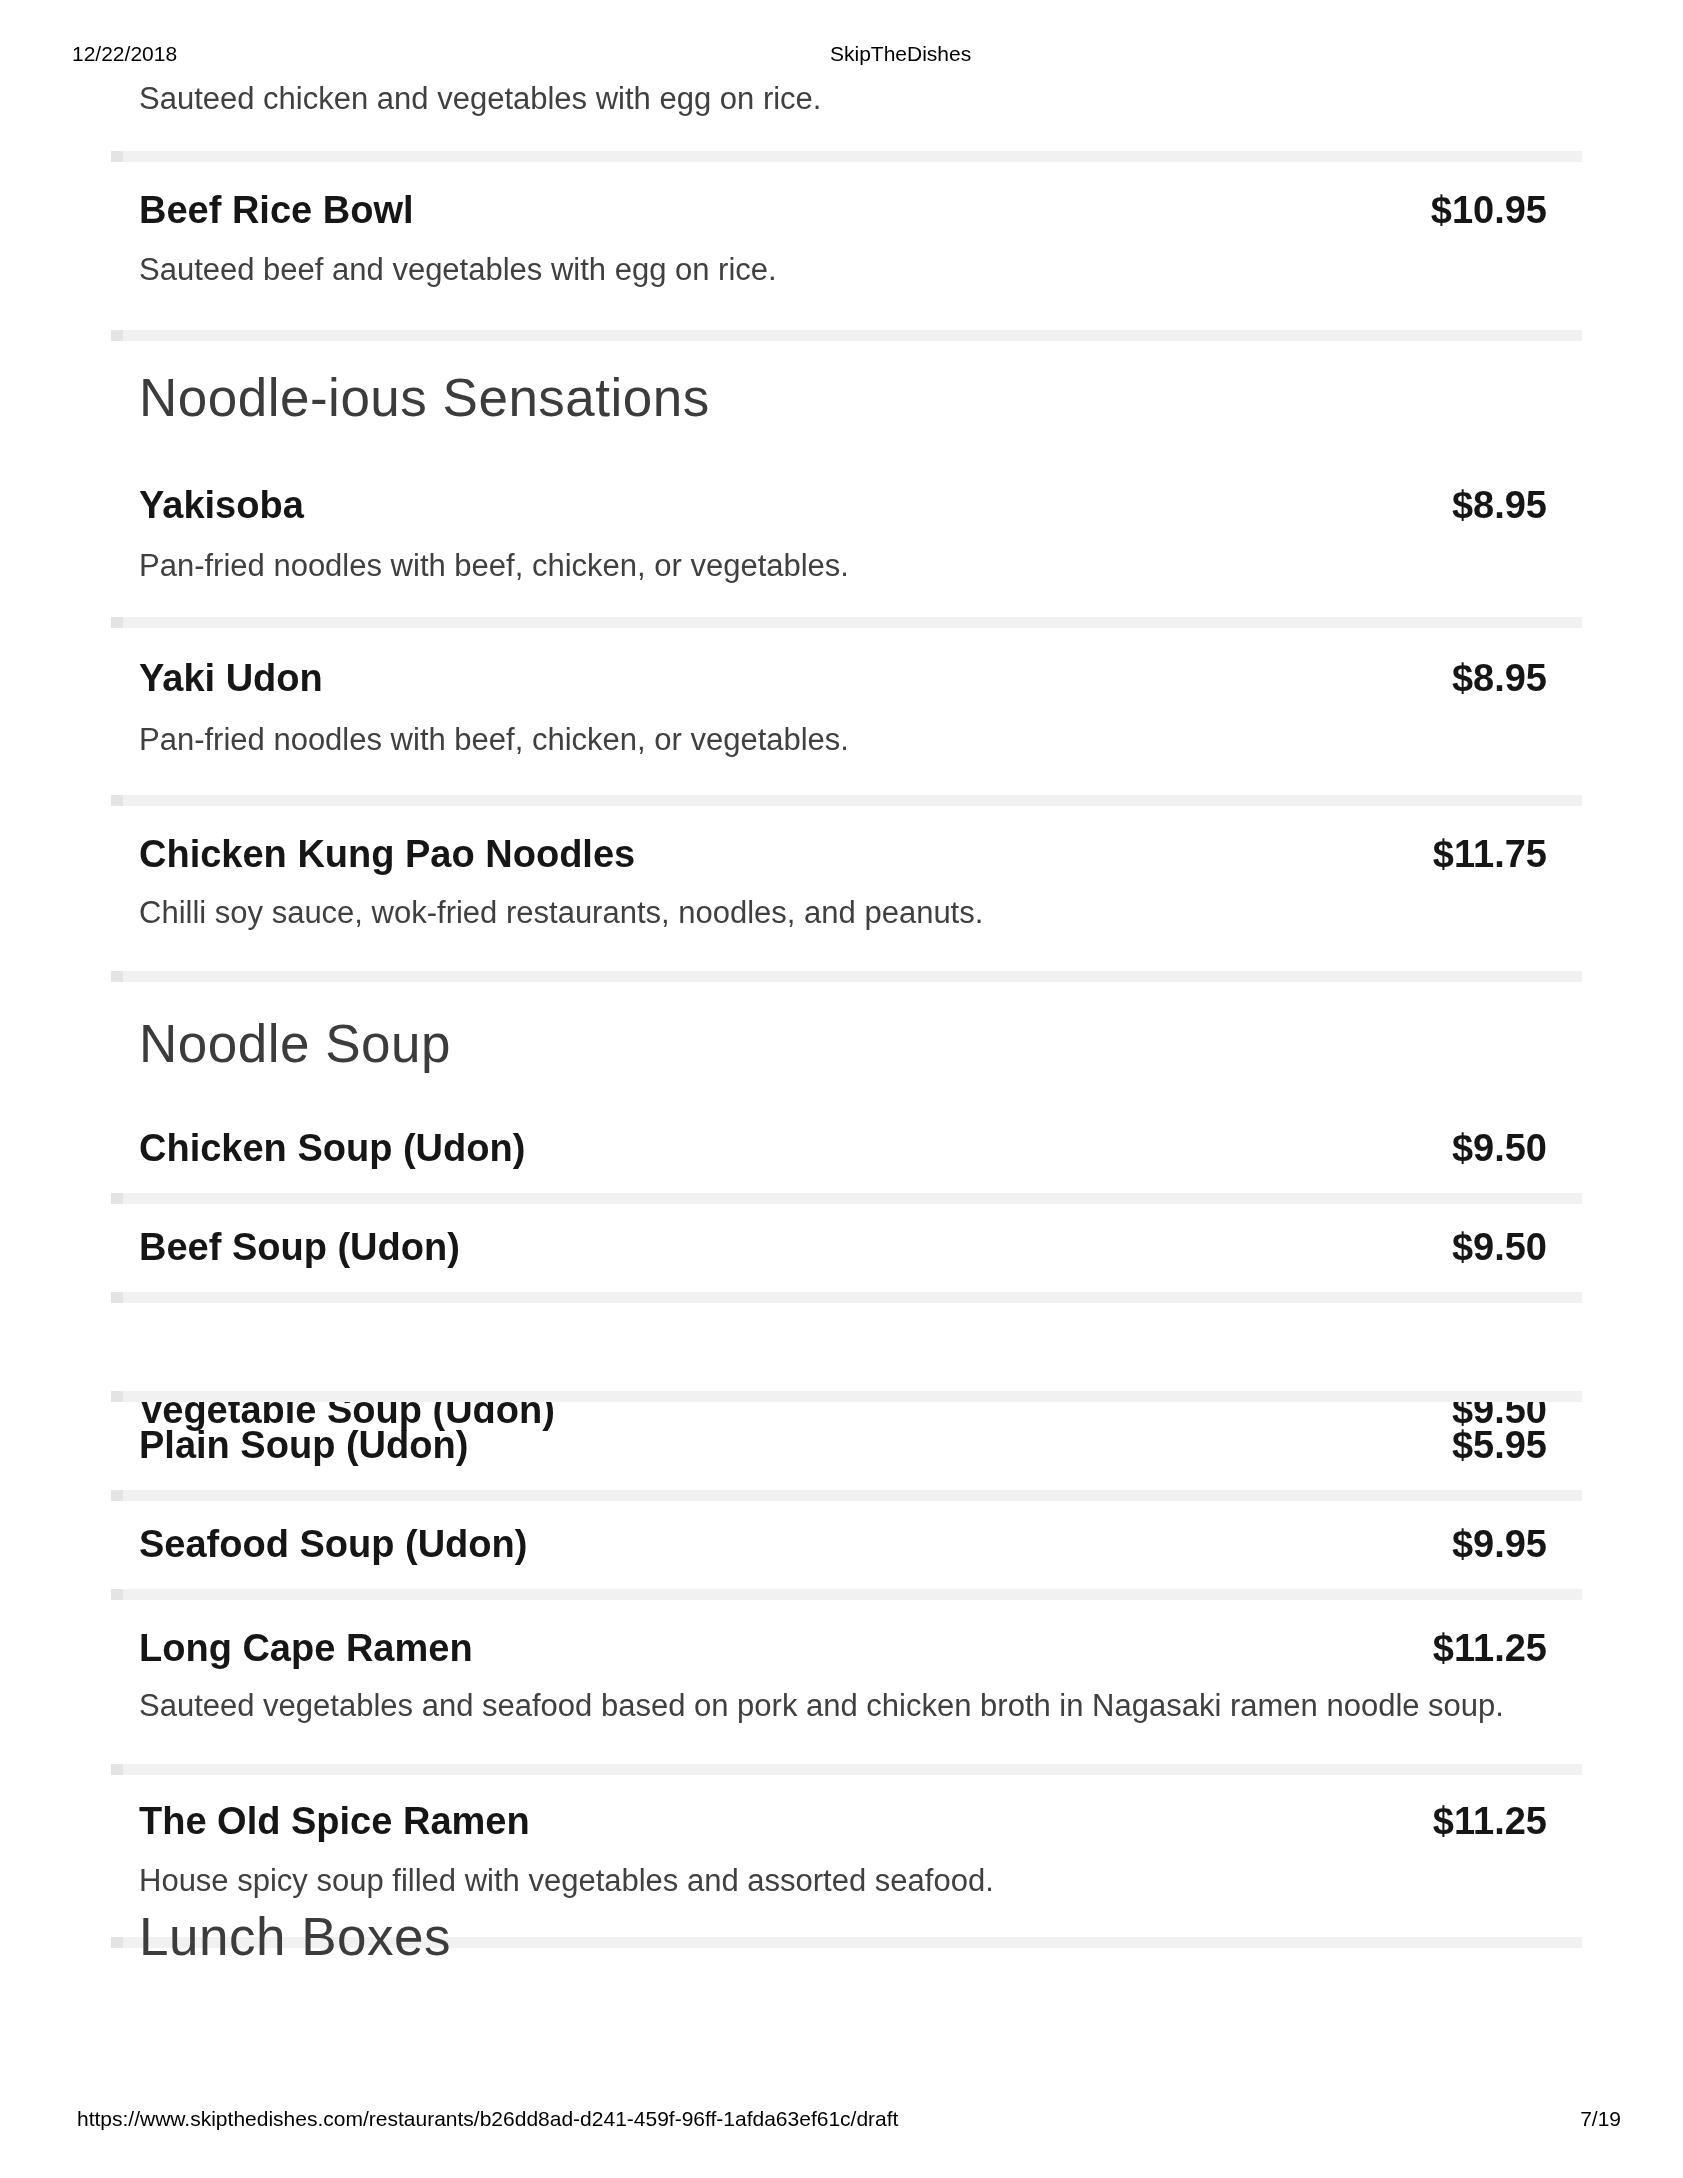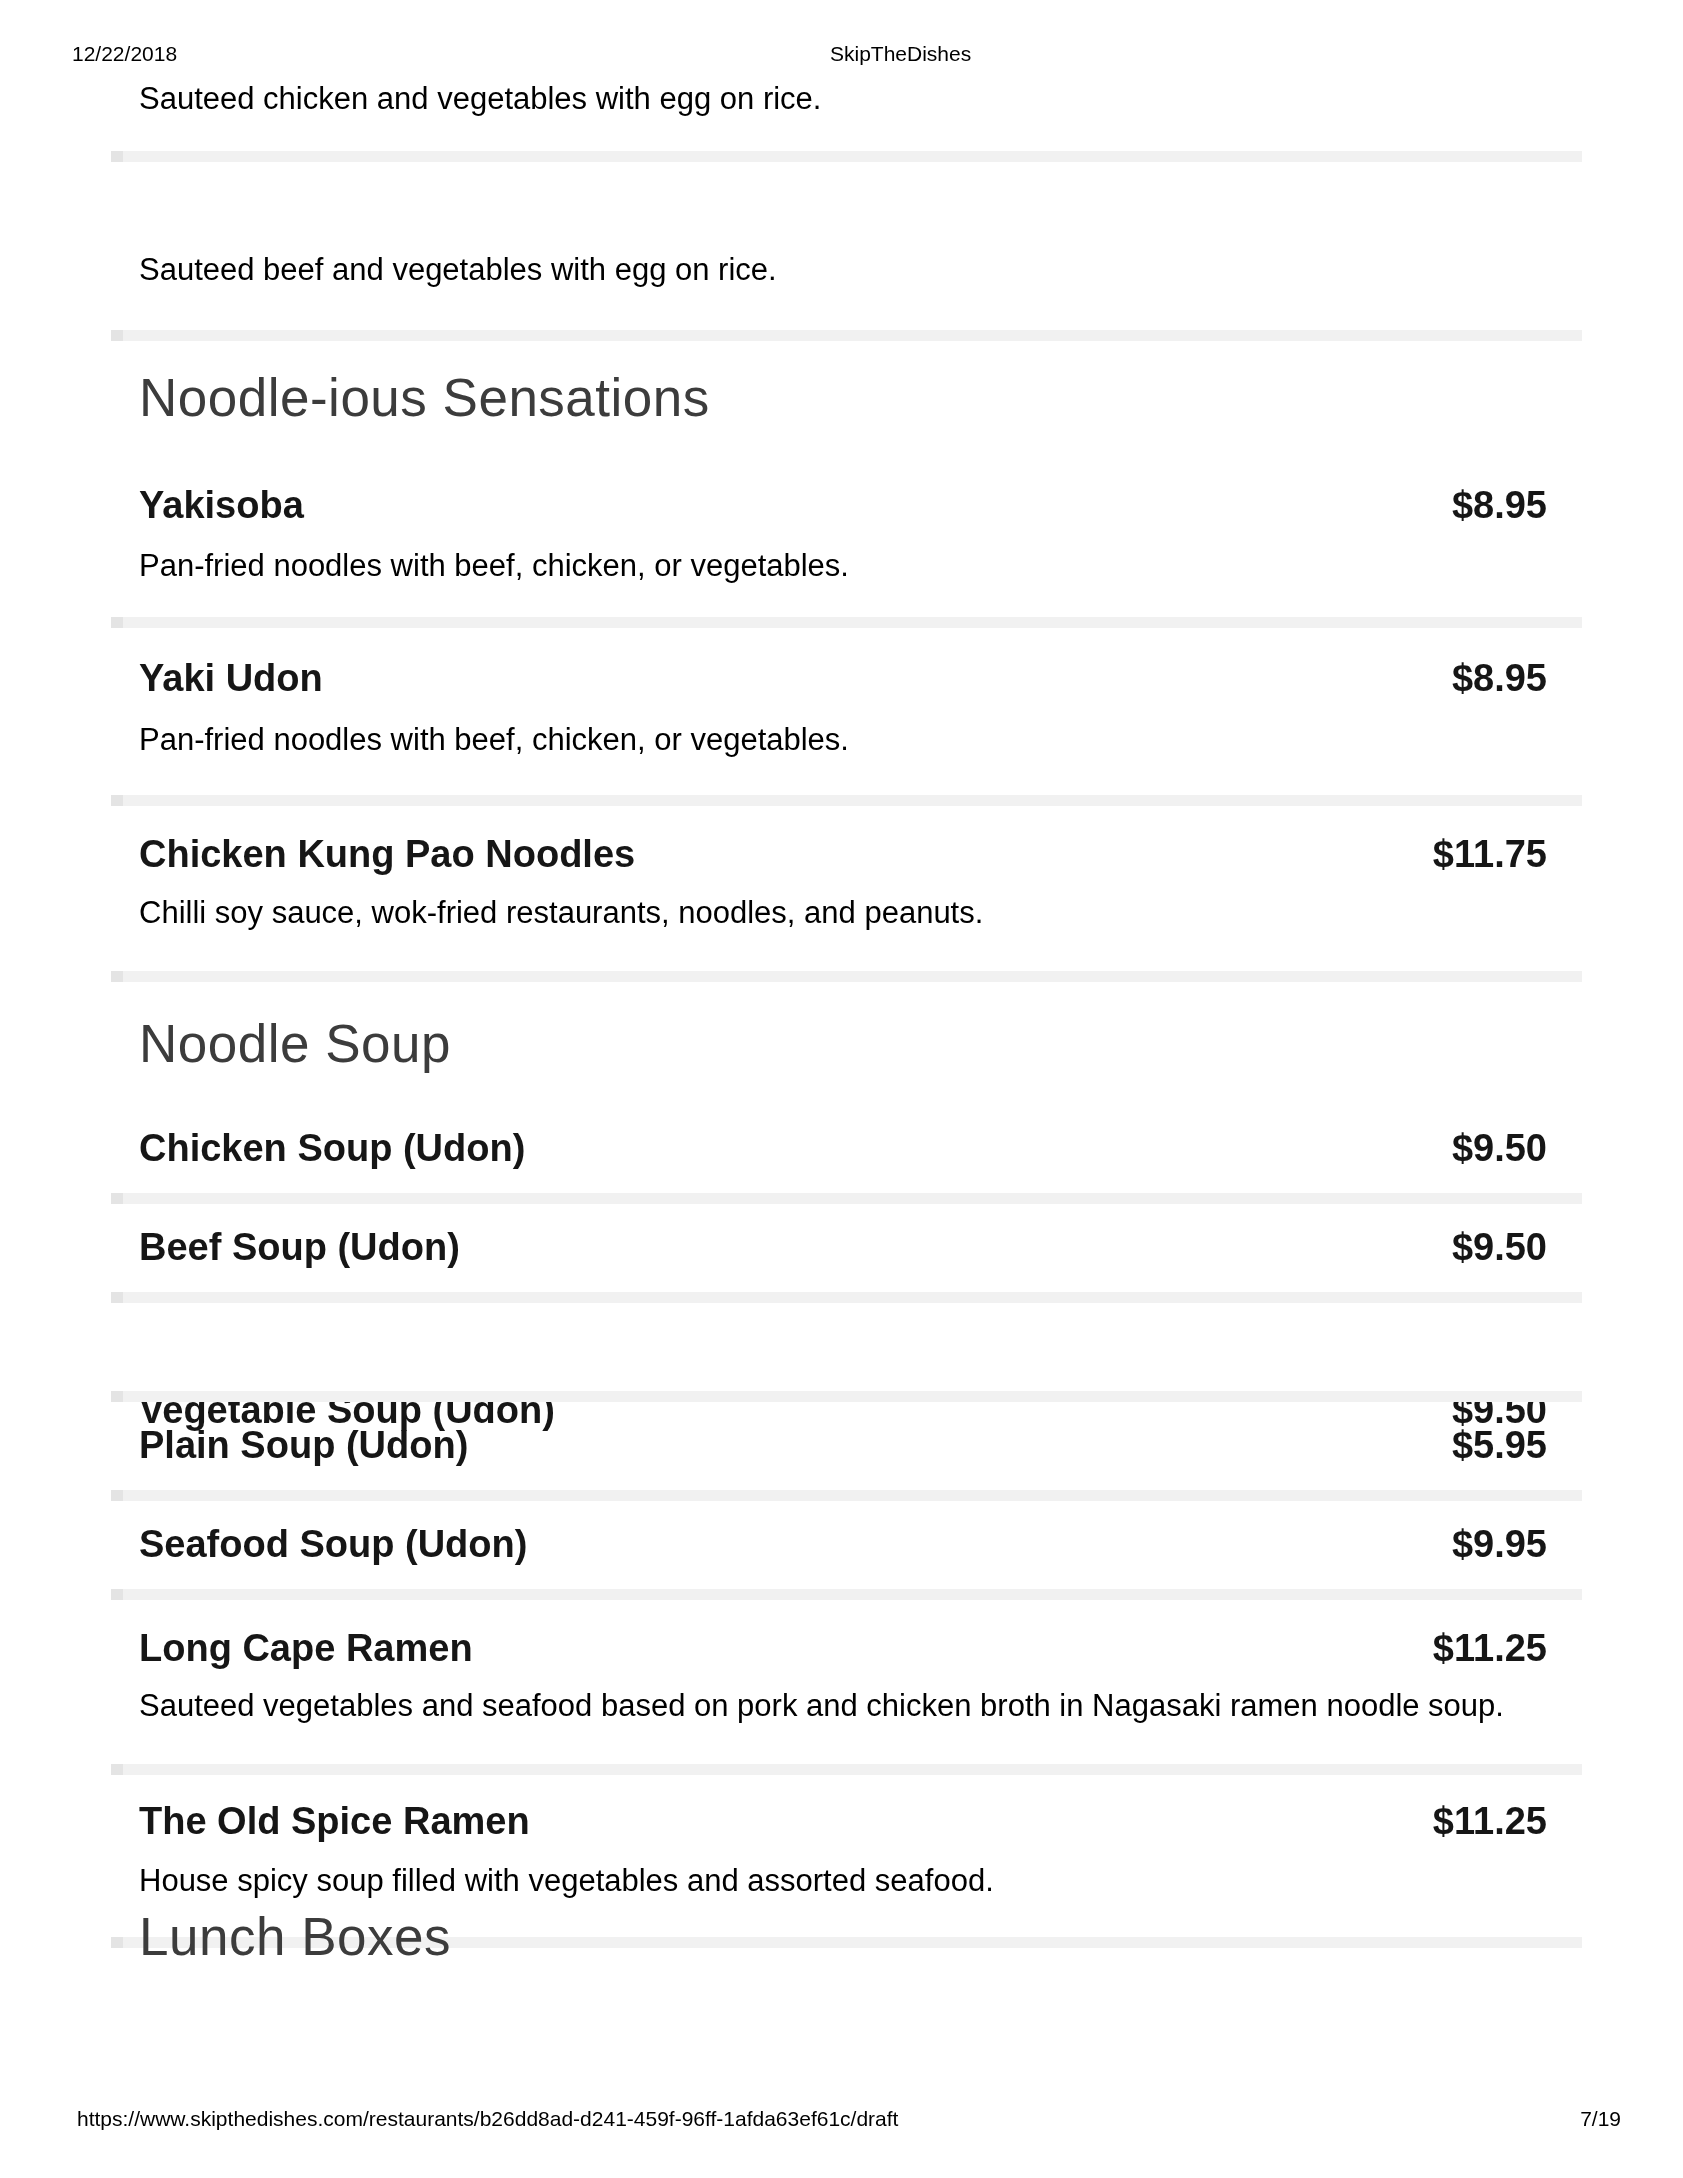--- a/index.html
+++ b/index.html
@@ -38,21 +38,21 @@
     color:#161616;white-space:nowrap;
   }
   .item-price{
     font-size:38px;line-height:44px;font-weight:700;
     color:#161616;white-space:nowrap;
   }
   .item-desc{
     position:absolute;
     left:139px;
     font-size:31px;line-height:36px;font-weight:400;
-    color:#000000;white-space:nowrap;
+    color:#404040;white-space:nowrap;
   }
   .section-heading{
     position:absolute;
     left:139px;
     font-size:53px;line-height:61px;font-weight:300;
     color:#3c3c3c;white-space:nowrap;
     letter-spacing:0.5px;
   }
   .footer-url{left:71px;top:2107px;margin-left:6px;}
   .footer-page{right:62px;top:2107px;text-align:right;}
@@ -64,20 +64,24 @@
 
 <div class="page">
 
   <div class="meta header-date">12/22/2018</div>
   <div class="meta header-site">SkipTheDishes</div>
 
   <div class="item-desc" style="top:81px">Sauteed chicken and vegetables with egg on rice.</div>
 
   <div class="divider" style="top:151px"></div>
 
+  <div class="item-row" style="top:188px">
+    <span class="item-title">Beef Rice Bowl</span>
+    <span class="item-price">$10.95</span>
+  </div>
   <div class="item-desc" style="top:252px">Sauteed beef and vegetables with egg on rice.</div>
 
   <div class="divider" style="top:330px"></div>
 
   <div class="section-heading" style="top:367px">Noodle-ious Sensations</div>
 
   <div class="item-row" style="top:483px">
     <span class="item-title">Yakisoba</span>
     <span class="item-price">$8.95</span>
   </div>

